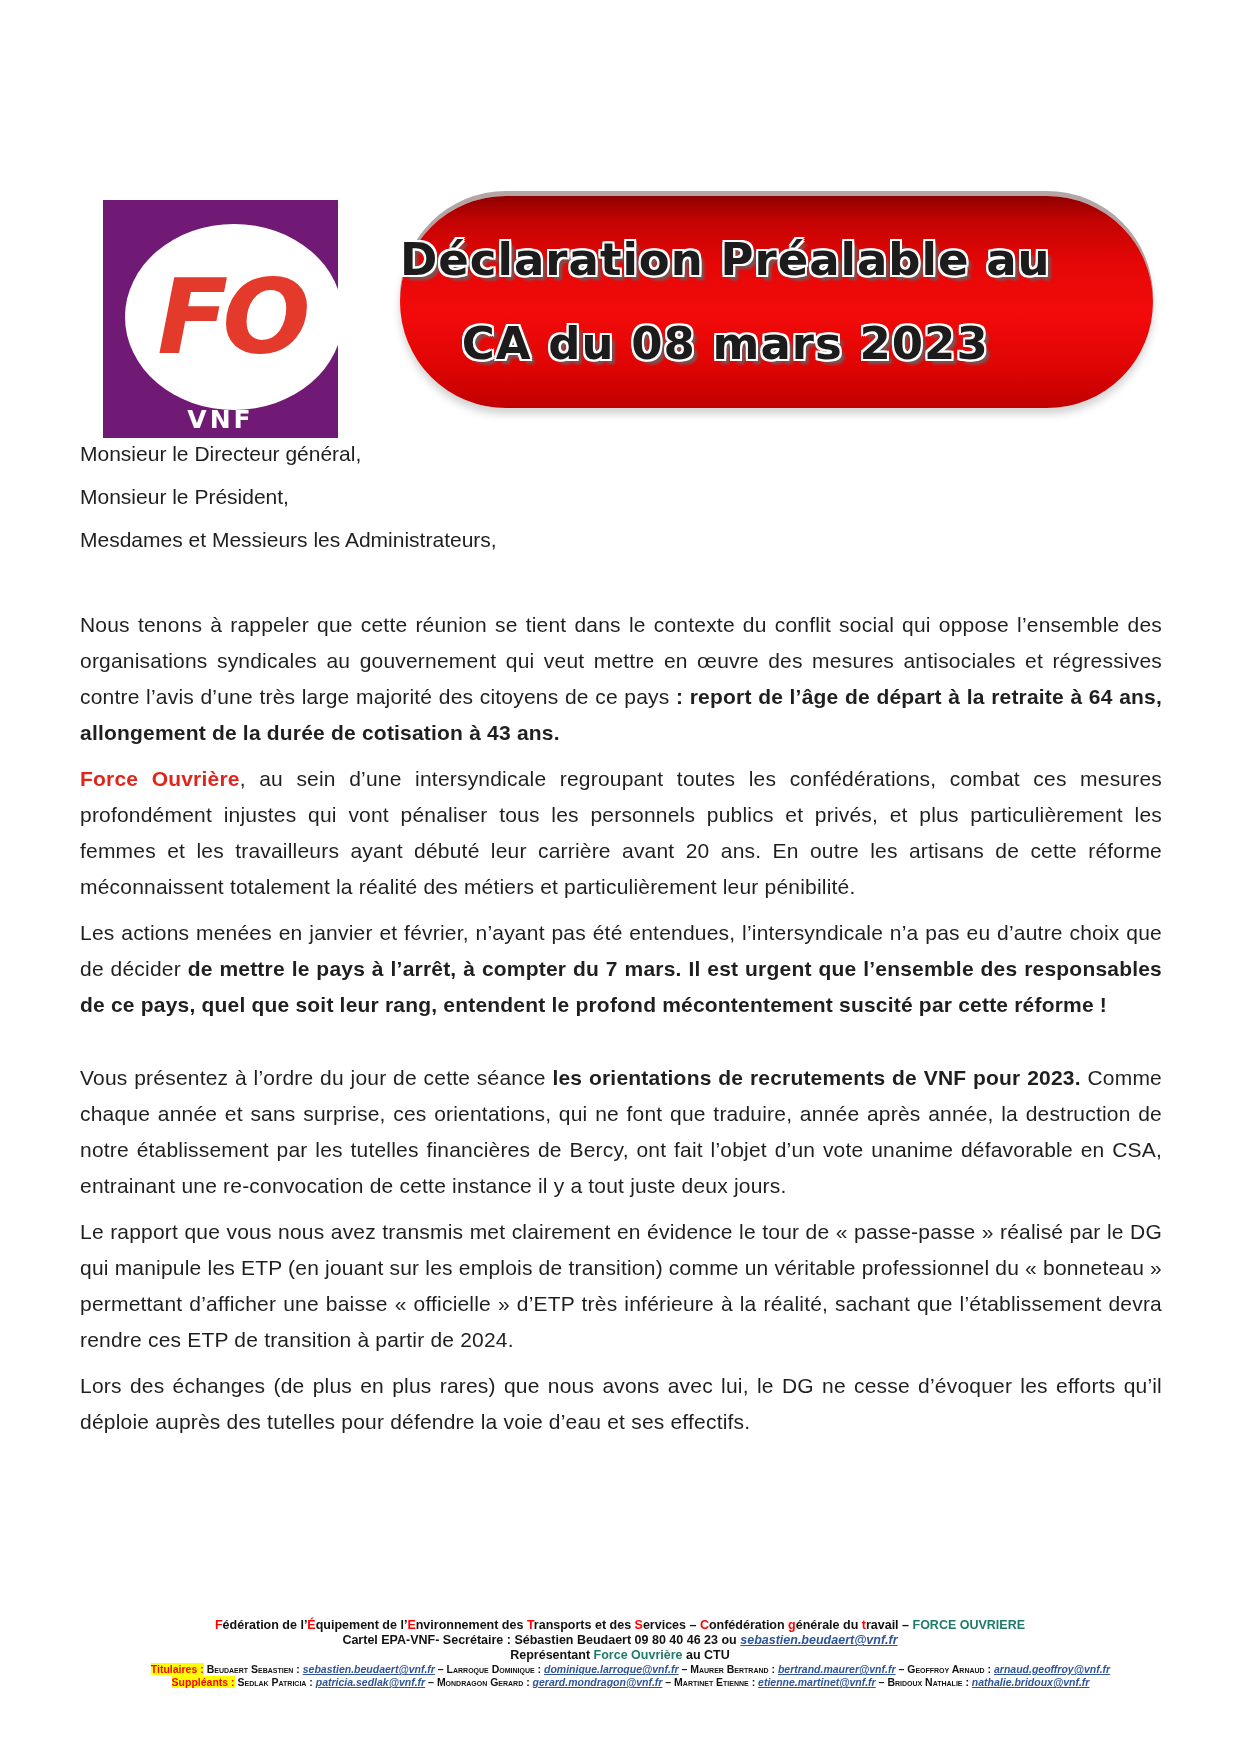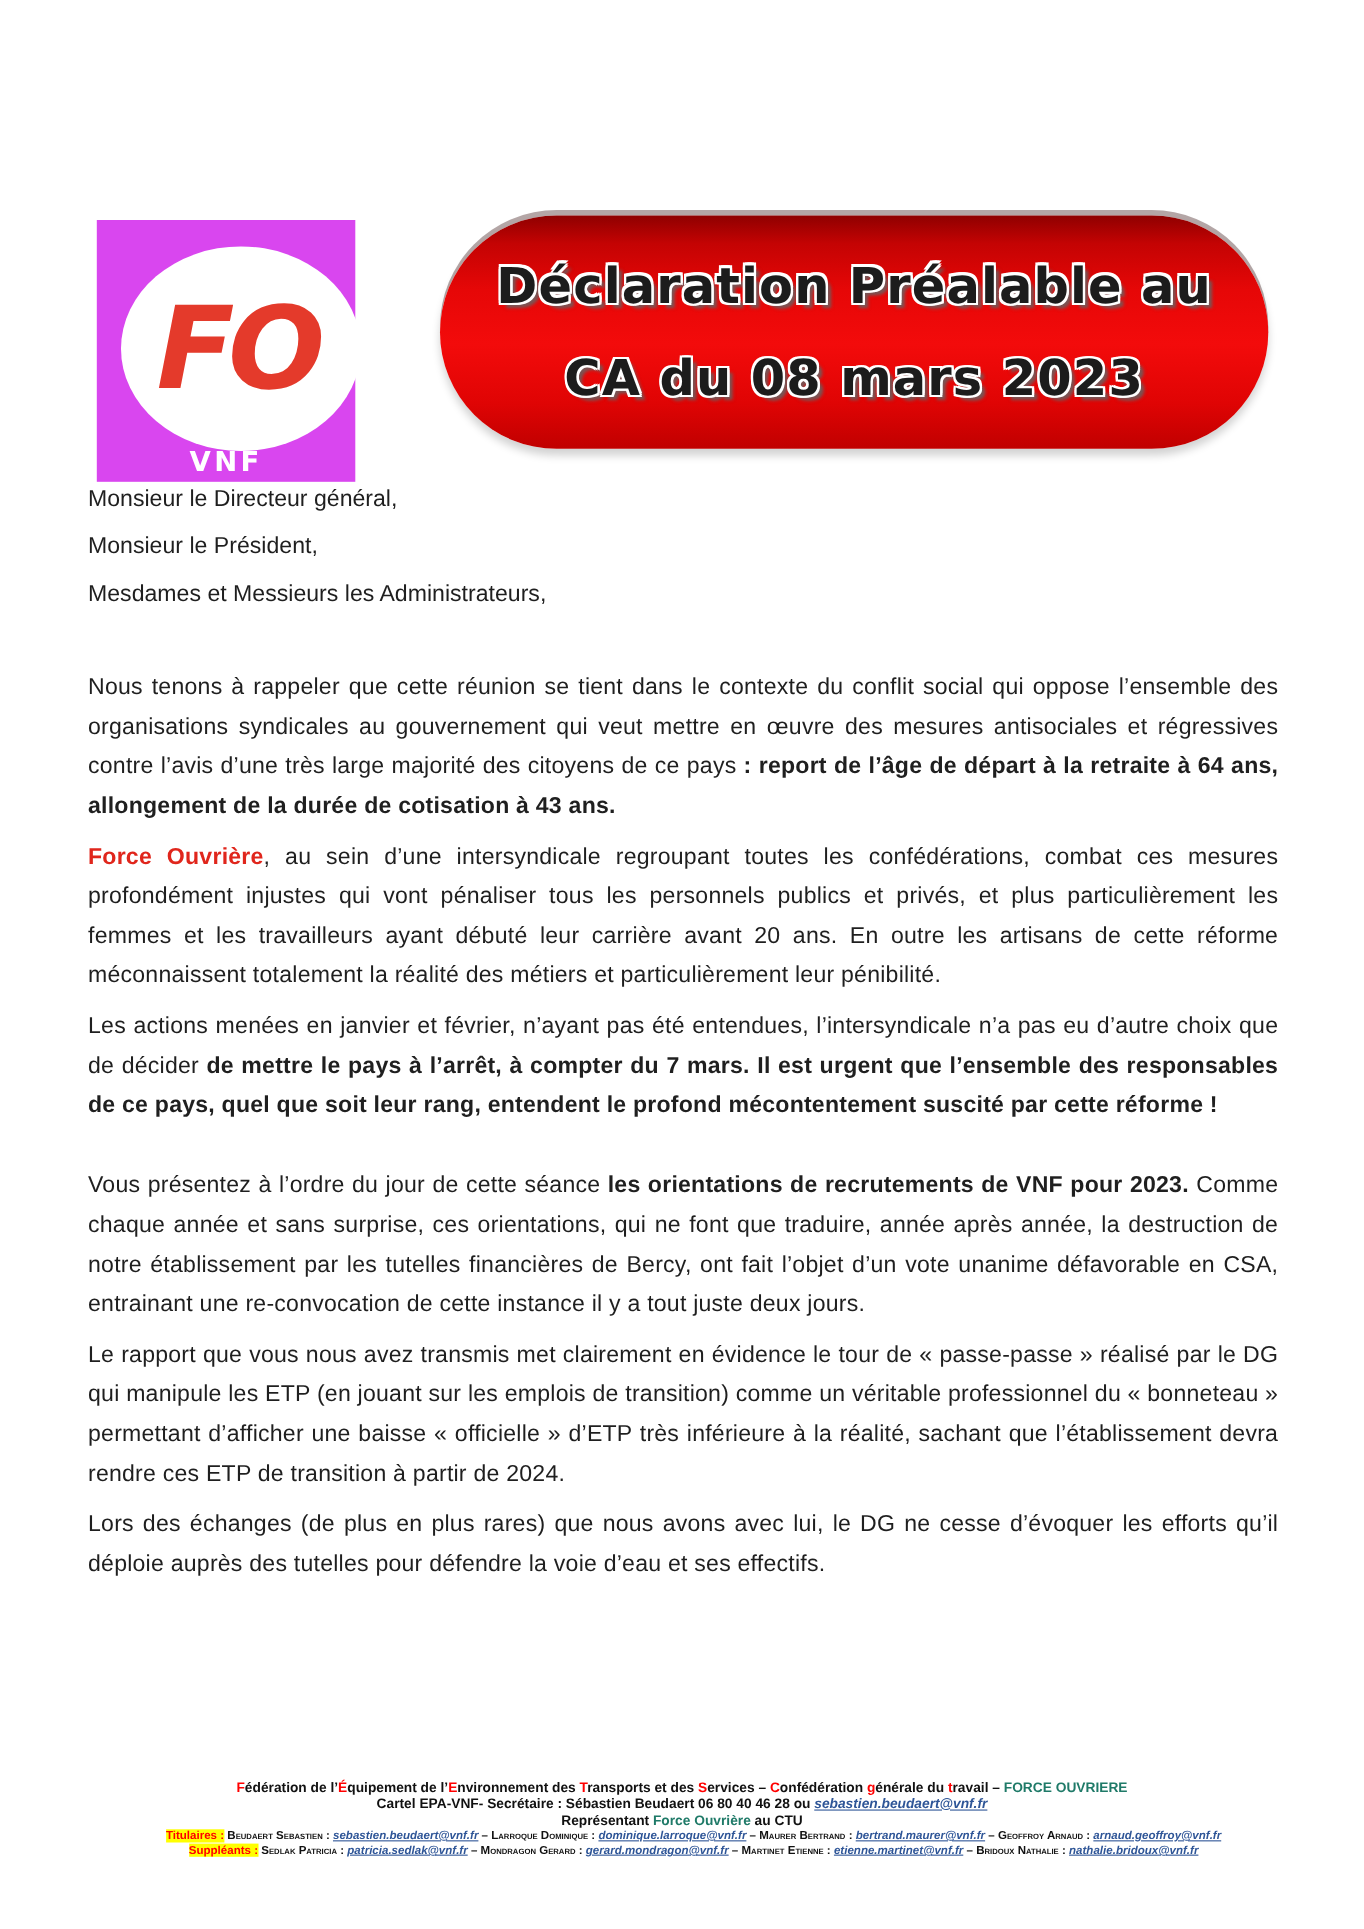--- a/index.html
+++ b/index.html
@@ -7,23 +7,23 @@
   .page{
     position:relative;
     width:1240px;height:1754px;
     background:#ffffff;
     overflow:hidden;
     font-family:"Liberation Sans",sans-serif;
   }
 
   
   .logo{
-    position:absolute;left:88px;top:200px;
+    position:absolute;left:103px;top:200px;
     width:235px;height:238px;
-    background:#d946ef;
+    background:#701a75;
   }
   .logo-oval{
     position:absolute;left:22px;top:24px;
     width:218px;height:186px;
     background:#ffffff;border-radius:50%;
     display:flex;align-items:center;justify-content:center;
   }
   .logo-fo{
     font-family:"DejaVu Sans",sans-serif;
     font-weight:bold;font-style:italic;
@@ -37,21 +37,21 @@
     font-weight:bold;font-size:25px;letter-spacing:3px;
     font-family:"DejaVu Sans",sans-serif;
   }
 
   .banner{
     position:absolute;left:400px;top:196px;
     width:753px;height:212px;
     border-radius:106px;
     background:linear-gradient(180deg,#8f0000 0%,#c40303 12%,#e60707 32%,#f30b0b 55%,#e00404 80%,#c00000 100%);
     box-shadow:0 -5px 0 rgba(40,0,0,.35),0 6px 8px rgba(0,0,0,.18);
-    display:flex;align-items:center;justify-content:center;
+    display:flex;align-items:center;
   }
   .banner-text{
     text-align:center;
     font-family:"DejaVu Sans",sans-serif;
     font-weight:bold;font-size:45px;line-height:84px;
     letter-spacing:1px;color:#1c1c1c;
     text-shadow:
       -2px -2px 0 #fff, 2px -2px 0 #fff,
       -2px  2px 0 #fff, 2px  2px 0 #fff,
       -2px  0   0 #fff, 2px  0   0 #fff,
@@ -116,19 +116,19 @@
     <p class="para gap-before"><span>Nous tenons à rappeler que cette réunion se tient dans le contexte du conflit social qui oppose l’ensemble des organisations syndicales au gouvernement qui veut mettre en œuvre des mesures antisociales et régressives contre l’avis d’une très large majorité des citoyens de ce pays</span><span class="run-bold"> : report de l’âge de départ à la retraite à 64 ans, allongement de la durée de cotisation à 43 ans.</span></p>
     <p class="para"><span class="run-redbold">Force Ouvrière</span><span>, au sein d’une intersyndicale regroupant toutes les confédérations, combat ces mesures profondément injustes qui vont pénaliser tous les personnels publics et privés, et plus particulièrement les femmes et les travailleurs ayant débuté leur carrière avant 20 ans. En outre les artisans de cette réforme méconnaissent totalement la réalité des métiers et particulièrement leur pénibilité.</span></p>
     <p class="para"><span>Les actions menées en janvier et février, n’ayant pas été entendues, l’intersyndicale n’a pas eu d’autre choix que de décider </span><span class="run-bold">de mettre le pays à l’arrêt, à compter du 7 mars. Il est urgent que l’ensemble des responsables de ce pays, quel que soit leur rang, entendent le profond mécontentement suscité par cette réforme !</span></p>
     <p class="para gap-section"><span>Vous présentez à l’ordre du jour de cette séance </span><span class="run-bold">les orientations de recrutements de VNF pour 2023.</span><span> Comme chaque année et sans surprise, ces orientations, qui ne font que traduire, année après année, la destruction de notre établissement par les tutelles financières de Bercy, ont fait l’objet d’un vote unanime défavorable en CSA, entrainant une re-convocation de cette instance il y a tout juste deux jours.</span></p>
     <p class="para"><span>Le rapport que vous nous avez transmis met clairement en évidence le tour de « passe-passe » réalisé par le DG qui manipule les ETP (en jouant sur les emplois de transition) comme un véritable professionnel du « bonneteau » permettant d’afficher une baisse « officielle » d’ETP très inférieure à la réalité, sachant que l’établissement devra rendre ces ETP de transition à partir de 2024.</span></p>
     <p class="para"><span>Lors des échanges (de plus en plus rares) que nous avons avec lui, le DG ne cesse d’évoquer les efforts qu’il déploie auprès des tutelles pour défendre la voie d’eau et ses effectifs.</span></p>
   </main>
 
   <footer class="footer">
     <p class="f-line f-big"><span class="run-r">F</span><span>édération de l’</span><span class="run-r">É</span><span>quipement de l’</span><span class="run-r">E</span><span>nvironnement des </span><span class="run-r">T</span><span>ransports et des </span><span class="run-r">S</span><span>ervices – </span><span class="run-r">C</span><span>onfédération </span><span class="run-r">g</span><span>énérale du </span><span class="run-r">t</span><span>ravail – </span><span class="run-g">FORCE OUVRIERE</span></p>
-    <p class="f-line f-big"><span>Cartel EPA-VNF- Secrétaire : Sébastien Beudaert 06 80 40 46 28 ou </span><span class="run-link">sebastien.beudaert@vnf.fr</span></p>
+    <p class="f-line f-big"><span>Cartel EPA-VNF- Secrétaire : Sébastien Beudaert 09 80 40 46 23 ou </span><span class="run-link">sebastien.beudaert@vnf.fr</span></p>
     <p class="f-line f-big"><span>Représentant </span><span class="run-g">Force Ouvrière</span><span> au CTU</span></p>
     <p class="f-line f-small"><span class="run-hl">Titulaires :</span><span> </span><span class="run-name">Beudaert Sebastien</span><span> : </span><span class="run-link">sebastien.beudaert@vnf.fr</span><span> – </span><span class="run-name">Larroque Dominique</span><span> : </span><span class="run-link">dominique.larroque@vnf.fr</span><span> – </span><span class="run-name">Maurer Bertrand</span><span> : </span><span class="run-link">bertrand.maurer@vnf.fr</span><span> – </span><span class="run-name">Geoffroy Arnaud</span><span> : </span><span class="run-link">arnaud.geoffroy@vnf.fr</span></p>
     <p class="f-line f-small"><span class="run-hl">Suppléants :</span><span> </span><span class="run-name">Sedlak Patricia</span><span> : </span><span class="run-link">patricia.sedlak@vnf.fr</span><span> – </span><span class="run-name">Mondragon Gerard</span><span> : </span><span class="run-link">gerard.mondragon@vnf.fr</span><span> – </span><span class="run-name">Martinet Etienne</span><span> : </span><span class="run-link">etienne.martinet@vnf.fr</span><span> – </span><span class="run-name">Bridoux Nathalie</span><span> : </span><span class="run-link">nathalie.bridoux@vnf.fr</span></p>
   </footer>
 
 </div>
 
 </body></html>

